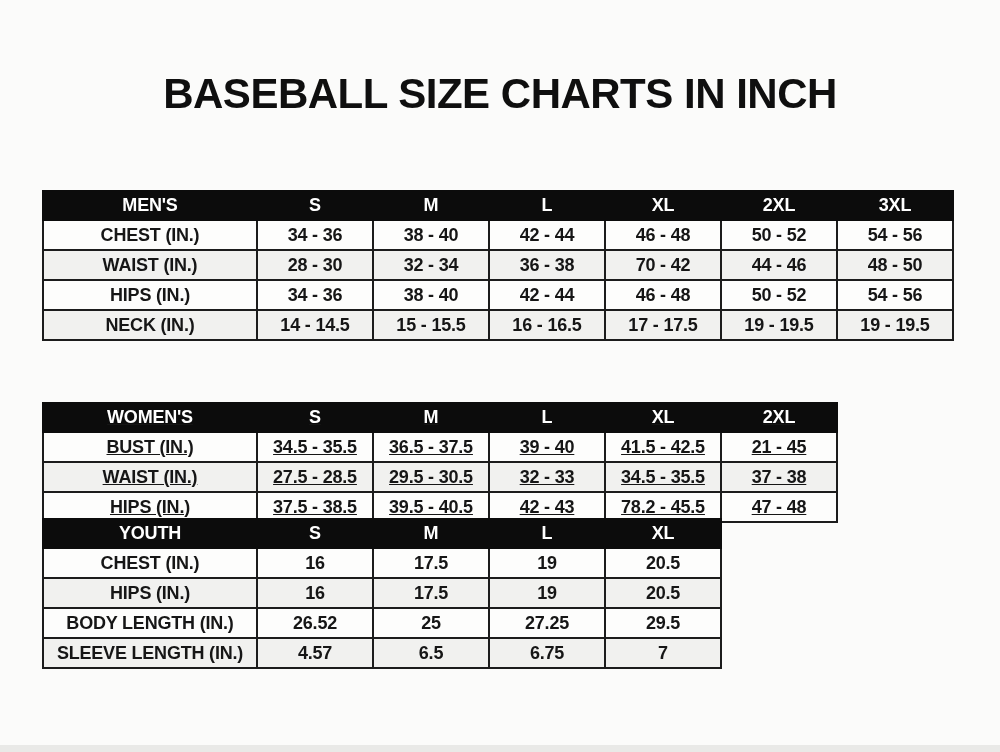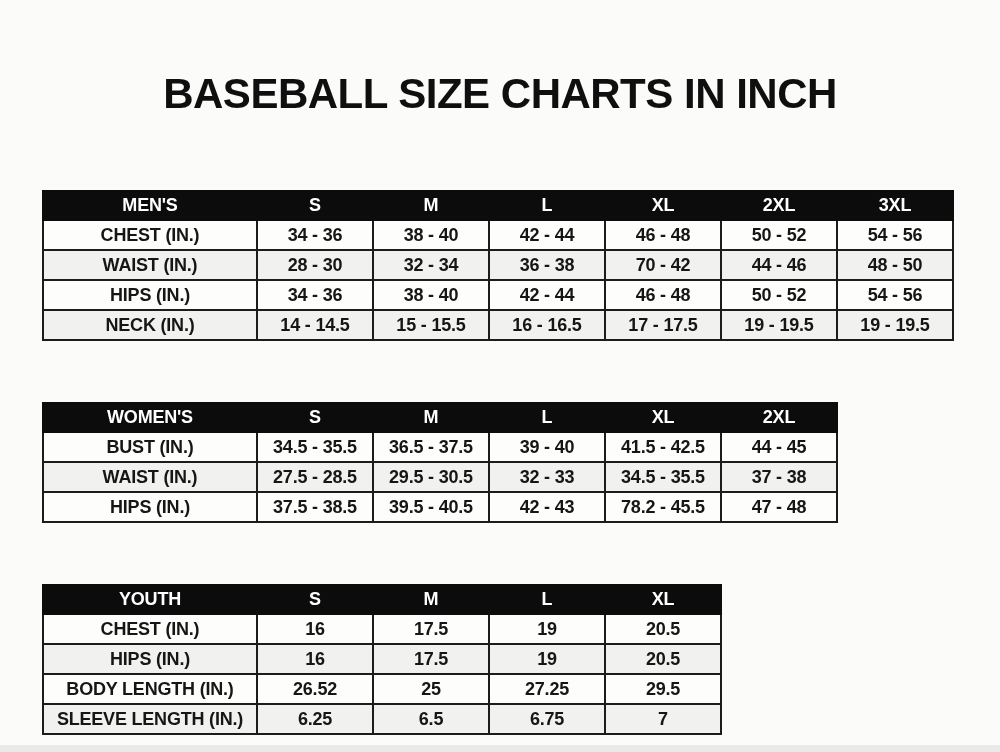--- a/index.html
+++ b/index.html
@@ -24,22 +24,22 @@
     font-size:18px;font-weight:bold;letter-spacing:-0.2px;
     overflow:hidden;white-space:nowrap;
   }
   table.size-table thead tr{height:29px;}
   table.size-table thead th{
     background:#0c0c0c;color:#ffffff;border-color:#0c0c0c;
   }
   table.size-table tbody tr{height:30px;background:#fdfdfc;}
   table.size-table tbody tr:nth-child(even){background:#f1f1ef;}
   #mens-table{top:190px;}
-  #womens-table{top:402px;}
-  #youth-table{top:584px;}
+  #womens-table{top:402px;text-decoration:underline;}
+  #youth-table{top:518px;}
   .bottom-band{
     position:absolute;left:0;right:0;bottom:0;height:7px;
     background:#e9e9e7;
   }
 </style>
 </head>
 <body>
 
 <div class="canvas">
   <h1 class="title">BASEBALL SIZE CHARTS IN INCH</h1>
@@ -124,21 +124,21 @@
           <th>2XL</th>
         </tr>
       </thead>
       <tbody>
         <tr>
           <th style="background: inherit;">BUST (IN.)</th>
           <td>34.5 - 35.5</td>
           <td>36.5 - 37.5</td>
           <td>39 - 40</td>
           <td>41.5 - 42.5</td>
-          <td>44 - 45</td>
+          <td>21 - 45</td>
         </tr>
         <tr>
           <th style="background: inherit;">WAIST (IN.)</th>
           <td>27.5 - 28.5</td>
           <td>29.5 - 30.5</td>
           <td>32 - 33</td>
           <td>34.5 - 35.5</td>
           <td>37 - 38</td>
         </tr>
         <tr>
@@ -186,21 +186,21 @@
         </tr>
         <tr>
           <th style="background: inherit;">BODY LENGTH (IN.)</th>
           <td>26.52</td>
           <td>25</td>
           <td>27.25</td>
           <td>29.5</td>
         </tr>
         <tr>
           <th style="background: inherit;">SLEEVE LENGTH (IN.)</th>
-          <td>6.25</td>
+          <td>4.57</td>
           <td>6.5</td>
           <td>6.75</td>
           <td>7</td>
         </tr>
       </tbody>
     </table>
 
   <div class="bottom-band"></div>
 </div>
 

